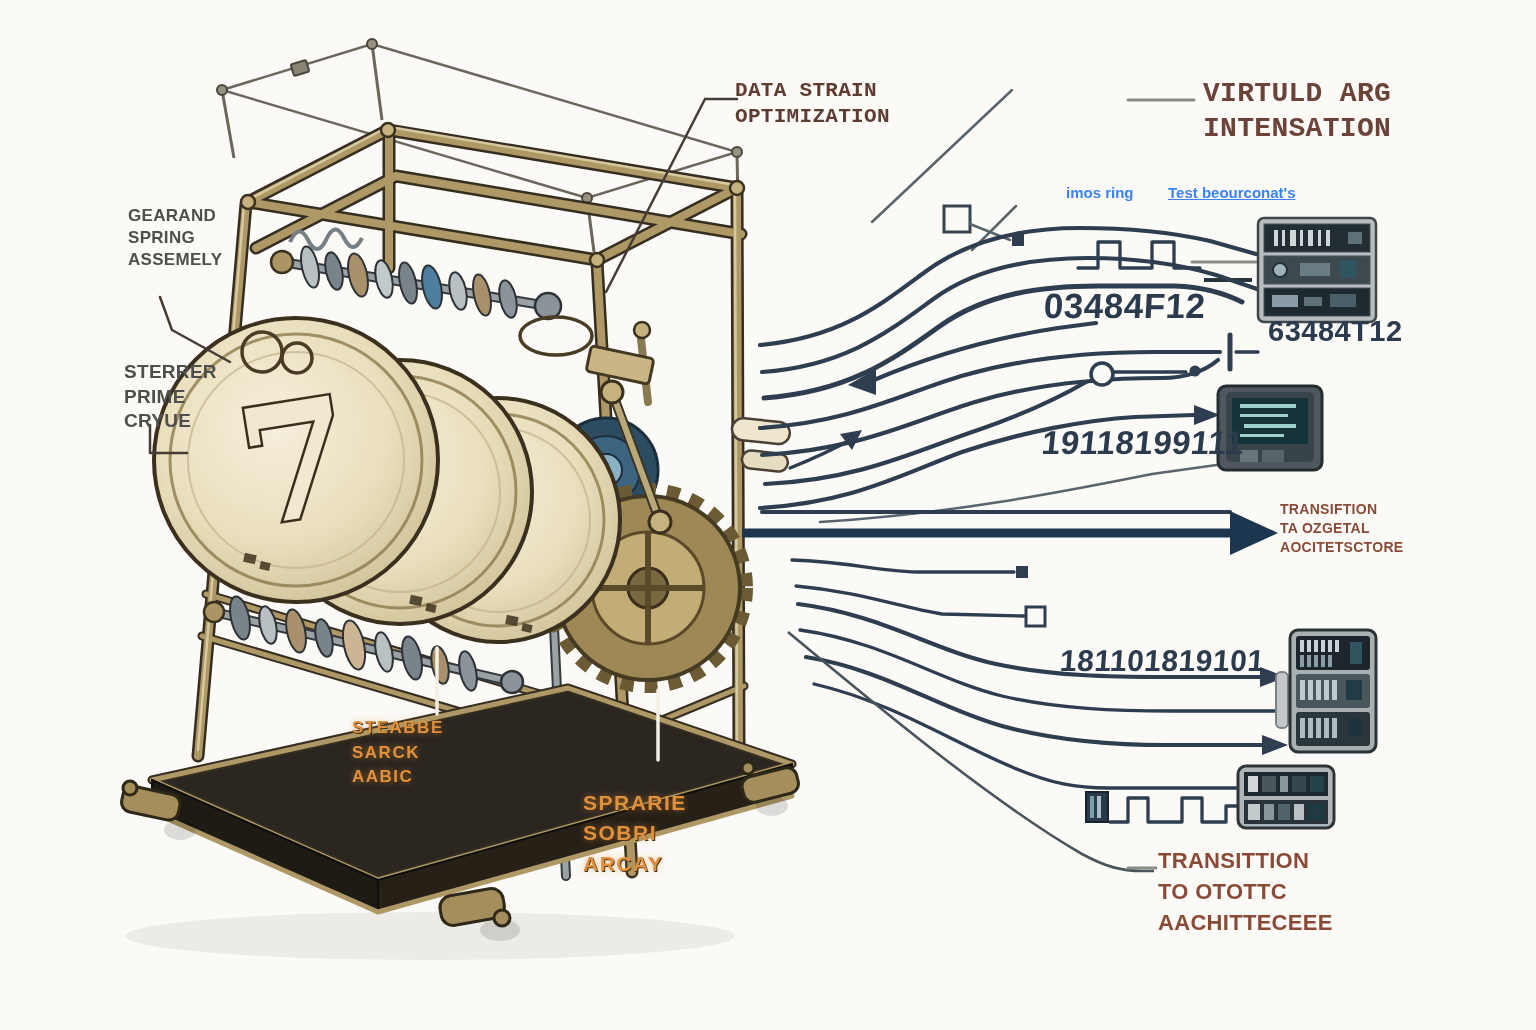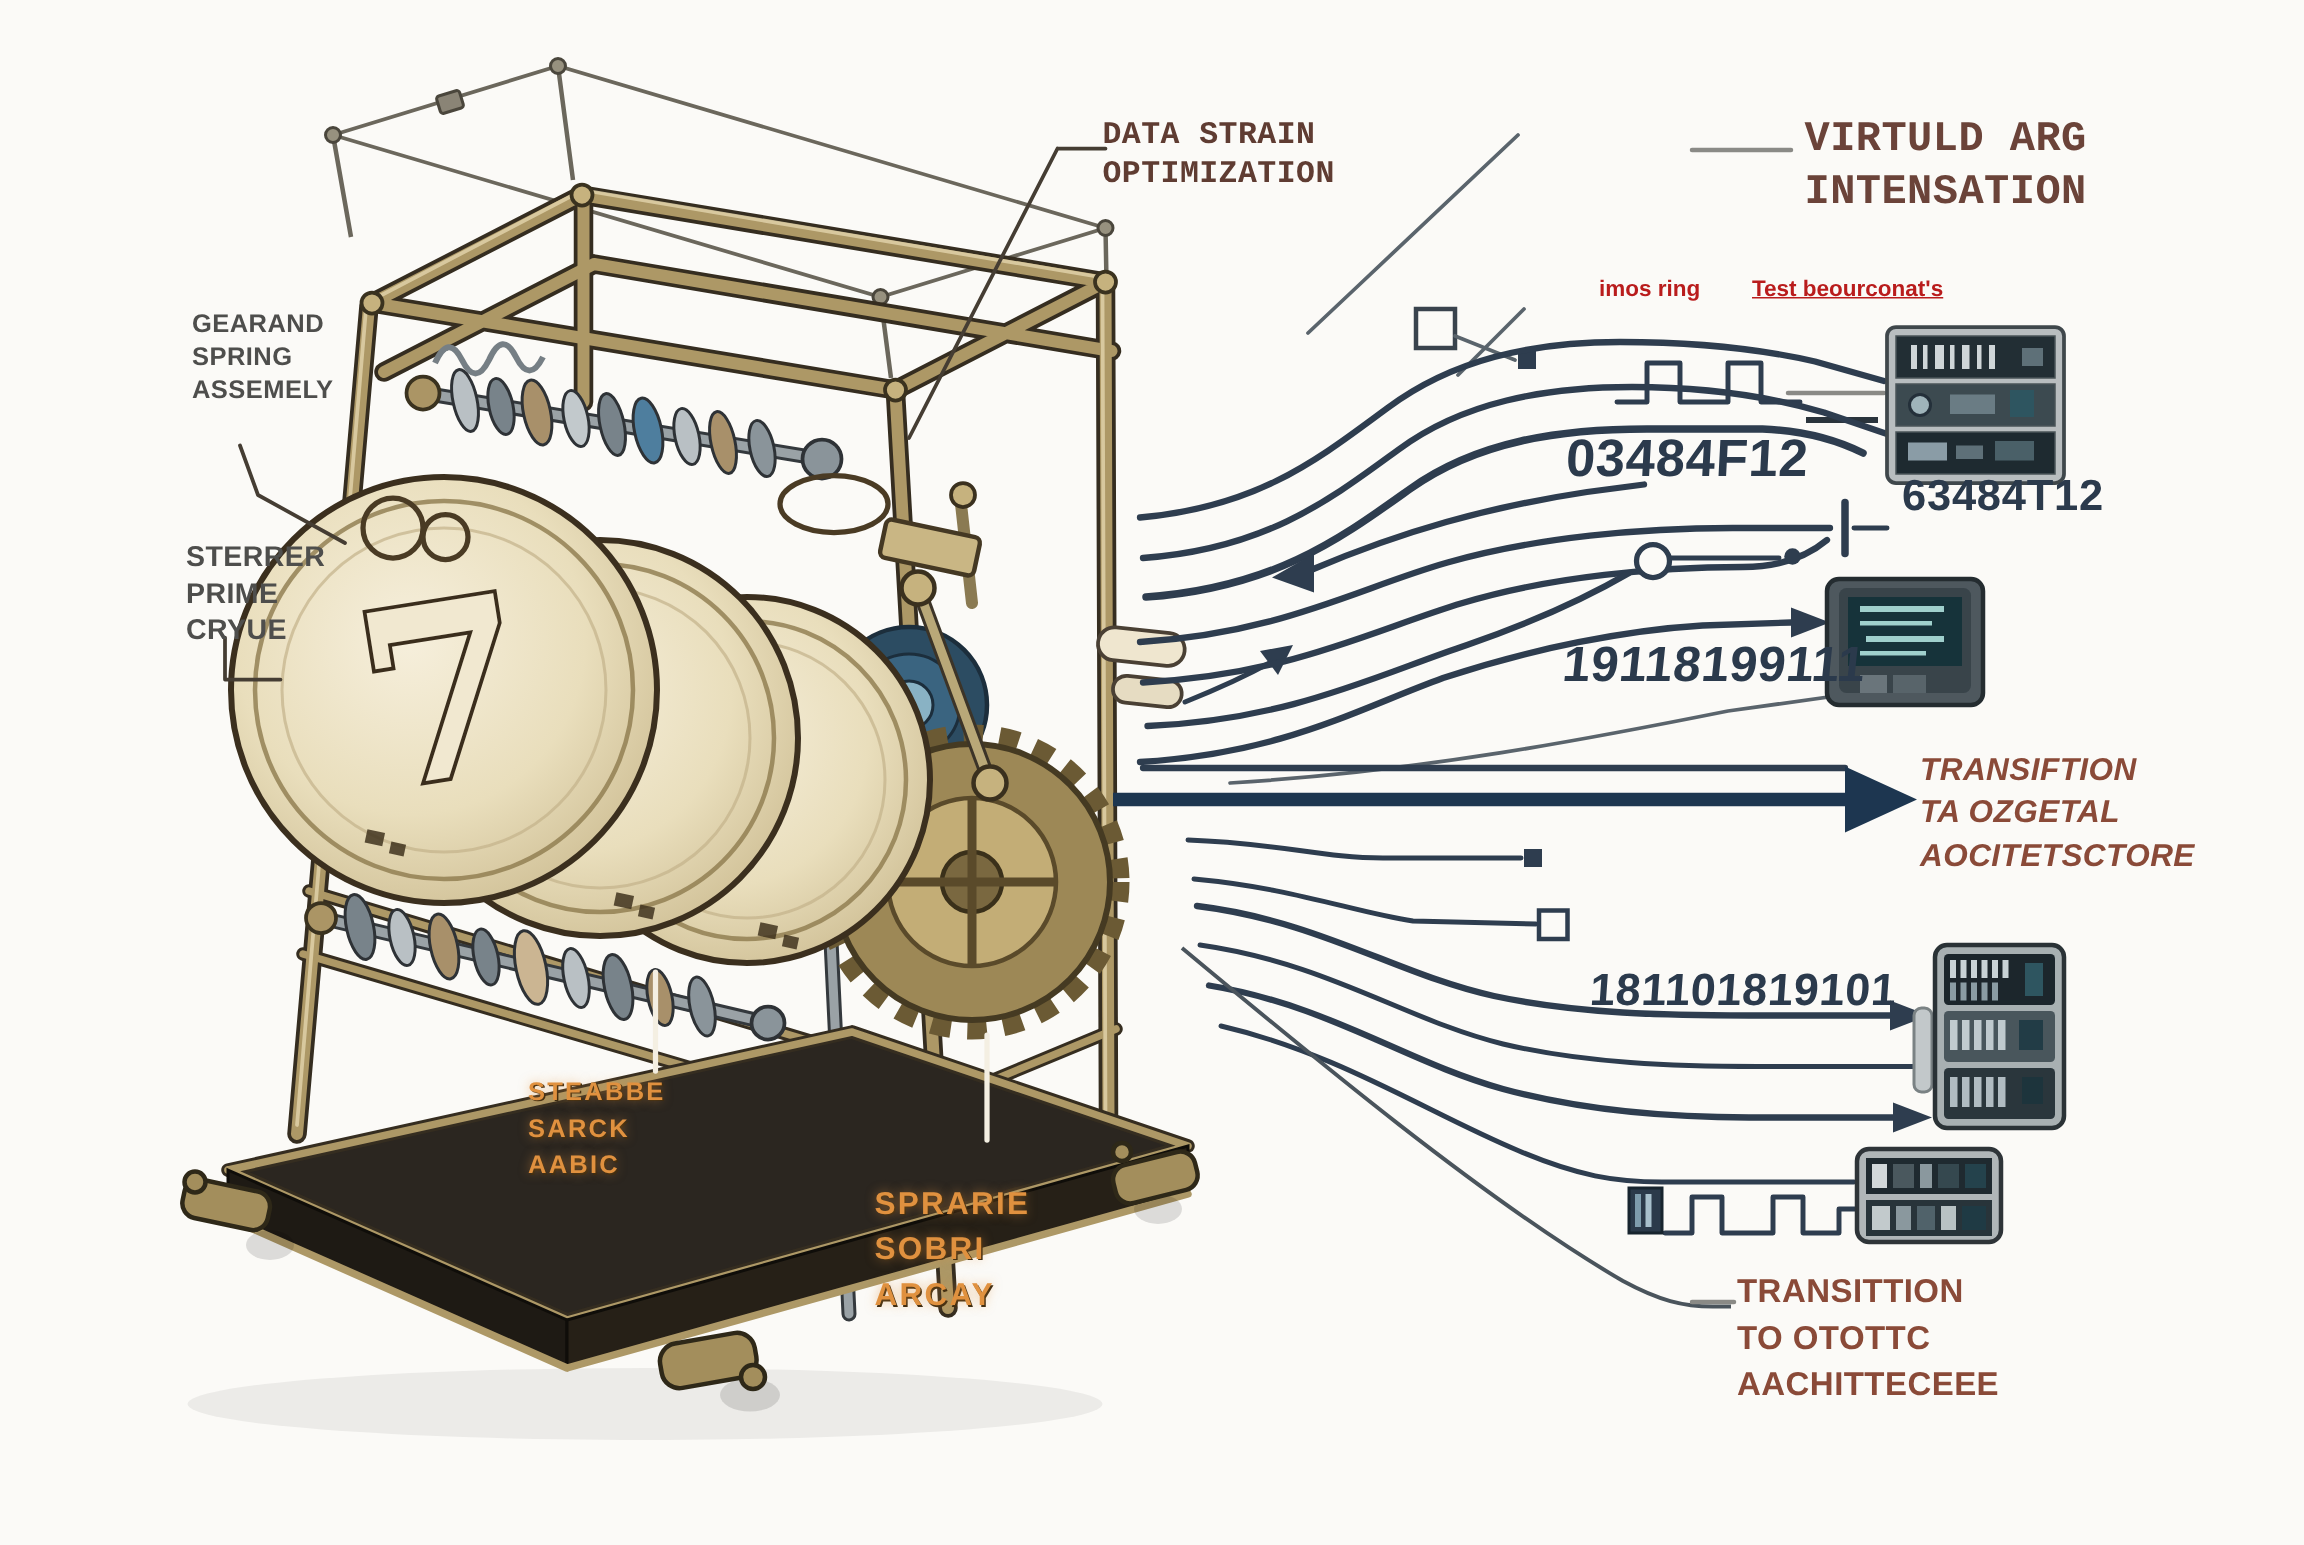--- a/index.html
+++ b/index.html
@@ -4,21 +4,21 @@
 <style>
   html,body{margin:0;padding:0;background:#e9e9e9;}
   .canvas{position:relative;width:1536px;height:1030px;background:#fbfaf7;overflow:hidden;
           font-family:"Liberation Sans",sans-serif;}
   svg{position:absolute;left:0;top:0;}
   .lbl{position:absolute;white-space:pre-line;font-weight:bold;}
   .lbl-grey{color:#4e4e4c;letter-spacing:.3px;}
   .lbl-brown{color:#5f3c32;letter-spacing:.3px;font-family:Liberation Mono, monospace;}
   .lbl-rust{color:#8a4a38;letter-spacing:.3px;}
   .lbl-slate{color:#3d4956;}
-  .lbl-soft{color:#b91c1c;font-weight:bold;text-align:right;}
+  .lbl-soft{color:#3b82f6;font-weight:bold;text-align:right;}
   .lbl-code{color:#2b3a4c;letter-spacing:.5px;}
   .lbl-orange{color:#e0913f;letter-spacing:1.5px;
       text-shadow:0 0 7px rgba(224,145,63,.55),1px 1px 0 #35260e;}
   
   .bd{stroke:#352d20;stroke-width:13;fill:none;stroke-linecap:round;}
   .bb{stroke:#ad9866;stroke-width:8;fill:none;stroke-linecap:round;}
   .bh{stroke:#e2d4ac;stroke-width:2.5;fill:none;stroke-linecap:round;opacity:.8;}
   .bd2{stroke:#352d20;stroke-width:9;fill:none;stroke-linecap:round;}
   .bb2{stroke:#ad9866;stroke-width:5;fill:none;stroke-linecap:round;}
   .sd{stroke:#34393d;stroke-width:10;fill:none;stroke-linecap:round;}
@@ -390,21 +390,21 @@
 <div class="lbl lbl-soft" style="left:1168px;top:184px;font-size:15px;text-decoration:underline;">Test beourconat's</div>
 
 <div class="lbl lbl-code" style="left:1044px;top:286px;font-size:35px;transform:skewX(-3deg);">03484F12</div>
 
 <div class="lbl lbl-code" style="left:1268px;top:315px;font-size:29px;">63484T12</div>
 
 <div class="lbl lbl-code" style="left:1042px;top:424px;font-size:33px;transform:skewX(-6deg);">19118199111</div>
 
 <div class="lbl lbl-code" style="left:1060px;top:644px;font-size:30px;transform:skewX(-4deg);">181101819101</div>
 
-<div class="lbl lbl-rust" style="left:1280px;top:500px;font-size:21px;line-height:1.35;font-style:italic;">TRANSIFTION
+<div class="lbl lbl-rust" style="left:1280px;top:500px;font-size:14px;line-height:1.35;">TRANSIFTION
 TA OZGETAL
 AOCITETSCTORE</div>
 
 <div class="lbl lbl-rust" style="left:1158px;top:846px;font-size:22px;line-height:1.4;">TRANSITTION
 TO OTOTTC
 AACHITTECEEE</div>
 
 <div class="lbl lbl-orange" style="left:352px;top:716px;font-size:17px;line-height:1.45;">STEABBE
 SARCK
 AABIC</div>

